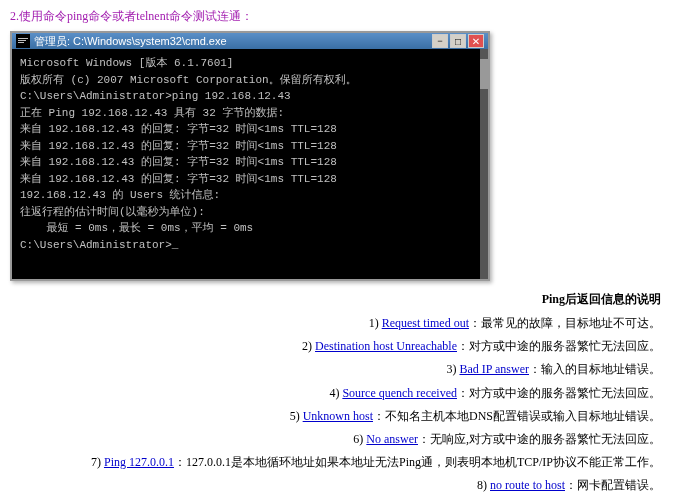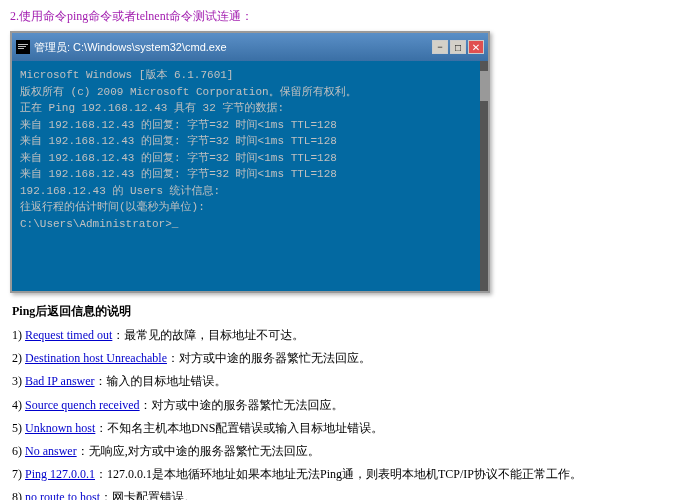--- a/index.html
+++ b/index.html
@@ -37,21 +37,21 @@
       margin-bottom: 10px;
       box-shadow: 2px 2px 4px rgba(0,0,0,0.3);
     }
 
     .cmd-titlebar {
       background: linear-gradient(to bottom, #5a8fc7, #3a6fa5);
       display: flex;
       align-items: center;
       justify-content: space-between;
       padding: 2px 4px;
-      height: 28px;
+      height: 16px;
     }
 
     .cmd-titlebar-left {
       display: flex;
       align-items: center;
       gap: 4px;
     }
 
     .cmd-titlebar-icon {
       width: 14px;
@@ -89,21 +89,21 @@
       cursor: pointer;
       color: #000;
       font-family: Arial, sans-serif;
     }
 
     .cmd-btn.minimize { background: #d4d0c8; }
     .cmd-btn.maximize { background: #d4d0c8; }
     .cmd-btn.close { background: #e05050; color: #fff; }
 
     .cmd-body {
-      background: #0369a1;
+      background: #000000;
       color: #c0c0c0;
       font-family: 'Courier New', Lucida Console, monospace;
       font-size: 11px;
       padding: 6px 8px;
       min-height: 230px;
       line-height: 1.5;
     }
 
     .cmd-line {
       white-space: pre;
@@ -130,20 +130,21 @@
     .cmd-scrollbar-thumb {
       width: 8px;
       height: 30px;
       background: #999;
       margin-top: 10px;
     }
 
     
     .info-section {
       padding: 0 2px;
+      text-align: right;
     }
 
     .info-title {
       font-size: 12px;
       font-weight: bold;
       color: #000;
       margin-bottom: 6px;
     }
 
     .info-item {
@@ -180,31 +181,33 @@
       </div>
       <div class="cmd-titlebar-buttons">
         <div class="cmd-btn minimize">－</div>
         <div class="cmd-btn maximize">□</div>
         <div class="cmd-btn close">✕</div>
       </div>
     </div>
     <div class="cmd-body-wrapper">
       <div class="cmd-body cmd-body-content" id="cmd-body-content">
       <div class="cmd-line">Microsoft Windows [版本 6.1.7601]</div>
-          <div class="cmd-line">版权所有 (c) 2009 Microsoft Corporation。保留所有权利。</div>
-          <div class="cmd-line"></div>
+          <div class="cmd-line">版权所有 (c) 2007 Microsoft Corporation。保留所有权利。</div>
+          <div class="cmd-line"></div>
+          <div class="cmd-line">C:\Users\Administrator&gt;ping 192.168.12.43</div>
           <div class="cmd-line"></div>
           <div class="cmd-line">正在 Ping 192.168.12.43 具有 32 字节的数据:</div>
           <div class="cmd-line">来自 192.168.12.43 的回复: 字节=32 时间&lt;1ms TTL=128</div>
           <div class="cmd-line">来自 192.168.12.43 的回复: 字节=32 时间&lt;1ms TTL=128</div>
           <div class="cmd-line">来自 192.168.12.43 的回复: 字节=32 时间&lt;1ms TTL=128</div>
           <div class="cmd-line">来自 192.168.12.43 的回复: 字节=32 时间&lt;1ms TTL=128</div>
           <div class="cmd-line"></div>
           <div class="cmd-line">192.168.12.43 的 Users 统计信息:</div>
           <div class="cmd-line">往返行程的估计时间(以毫秒为单位):</div>
+          <div class="cmd-line">    最短 = 0ms，最长 = 0ms，平均 = 0ms</div>
           <div class="cmd-line"></div>
           <div class="cmd-line">C:\Users\Administrator&gt;_</div>
         </div>
       <div class="cmd-scrollbar-track">
         <div class="cmd-scrollbar-thumb"></div>
       </div>
     </div>
   </div>
 
   <div class="info-section">

